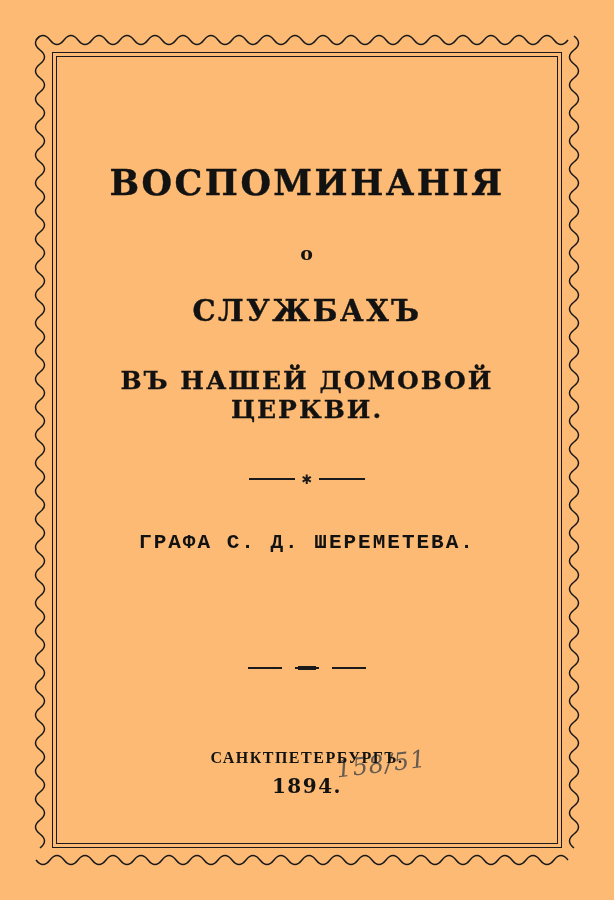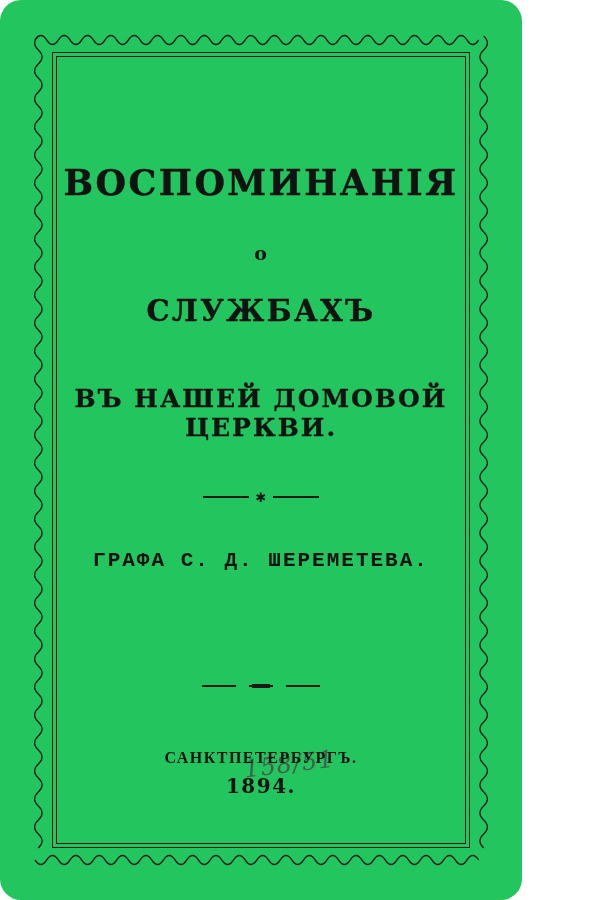--- a/index.html
+++ b/index.html
@@ -10,24 +10,23 @@
   body {
     width: 614px;
     height: 900px;
     font-family: "Liberation Serif", serif;
     color: #141414;
     overflow: hidden;
   }
 
   .page {
     position: relative;
-    width: 522px;
+    width: 614px;
     height: 900px;
-    background: #22c55e;
-    border-radius: 21px;
+    background: #fdba74;
   }
 
   
   .border-outer {
     position: absolute;
     left: 30px;
     top: 30px;
     right: 30px;
     bottom: 30px;
     box-sizing: border-box;
@@ -90,21 +89,21 @@
   .title-second {
     margin-top: 30px;
     font-family: "DejaVu Serif", serif;
     font-weight: bold;
     font-size: 29px;
     letter-spacing: 2.5px;
     color: #121212;
     -webkit-text-stroke: 0.4px #121212;
   }
   .title-third {
-    margin-top: 56px;
+    margin-top: 38px;
     font-family: "DejaVu Serif", serif;
     font-weight: bold;
     font-size: 25px;
     letter-spacing: 2px;
     color: #121212;
     -webkit-text-stroke: 0.3px #121212;
   }
 
   
   .divider-star {

